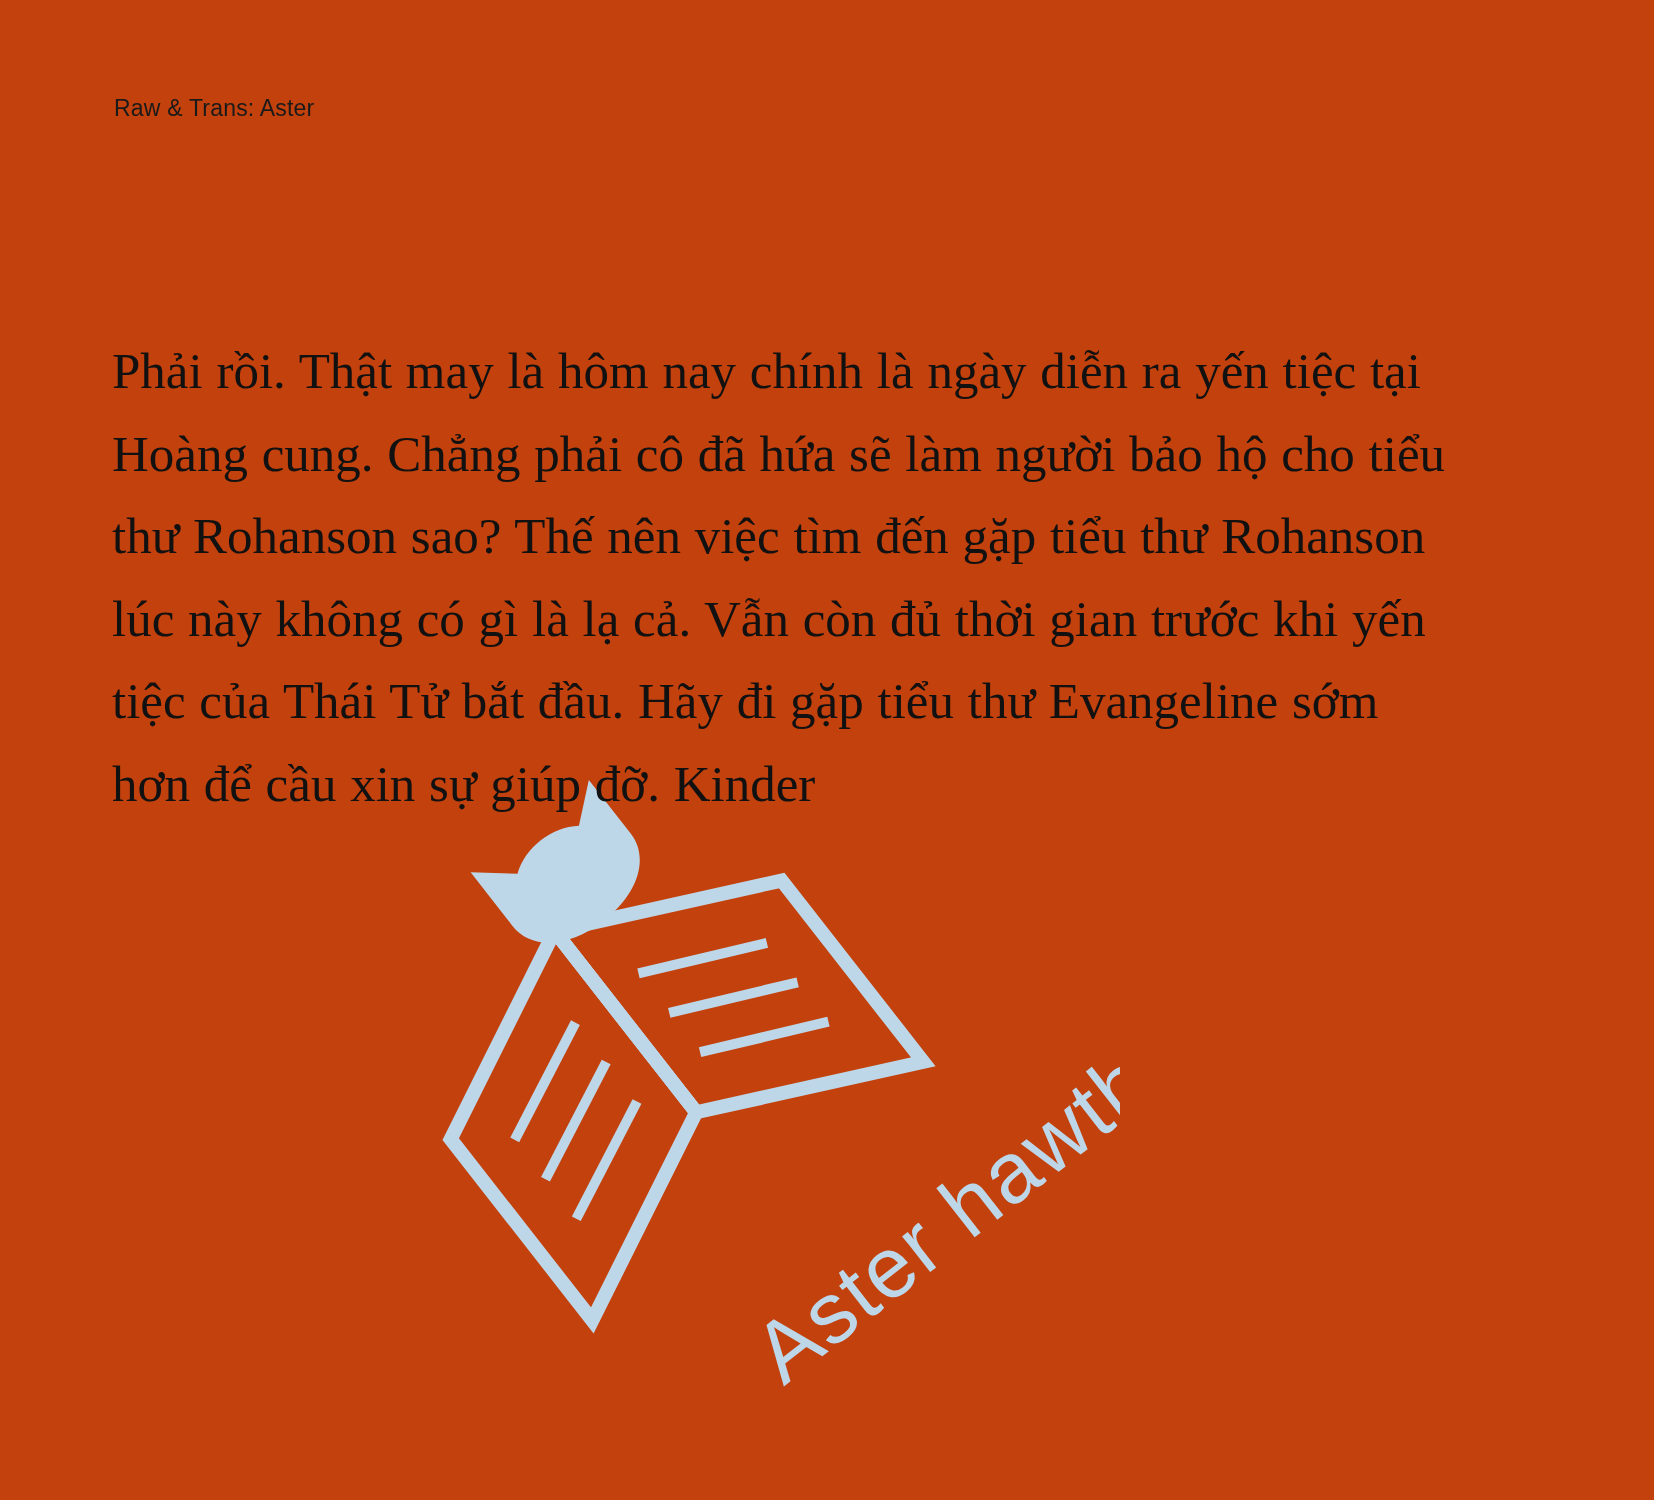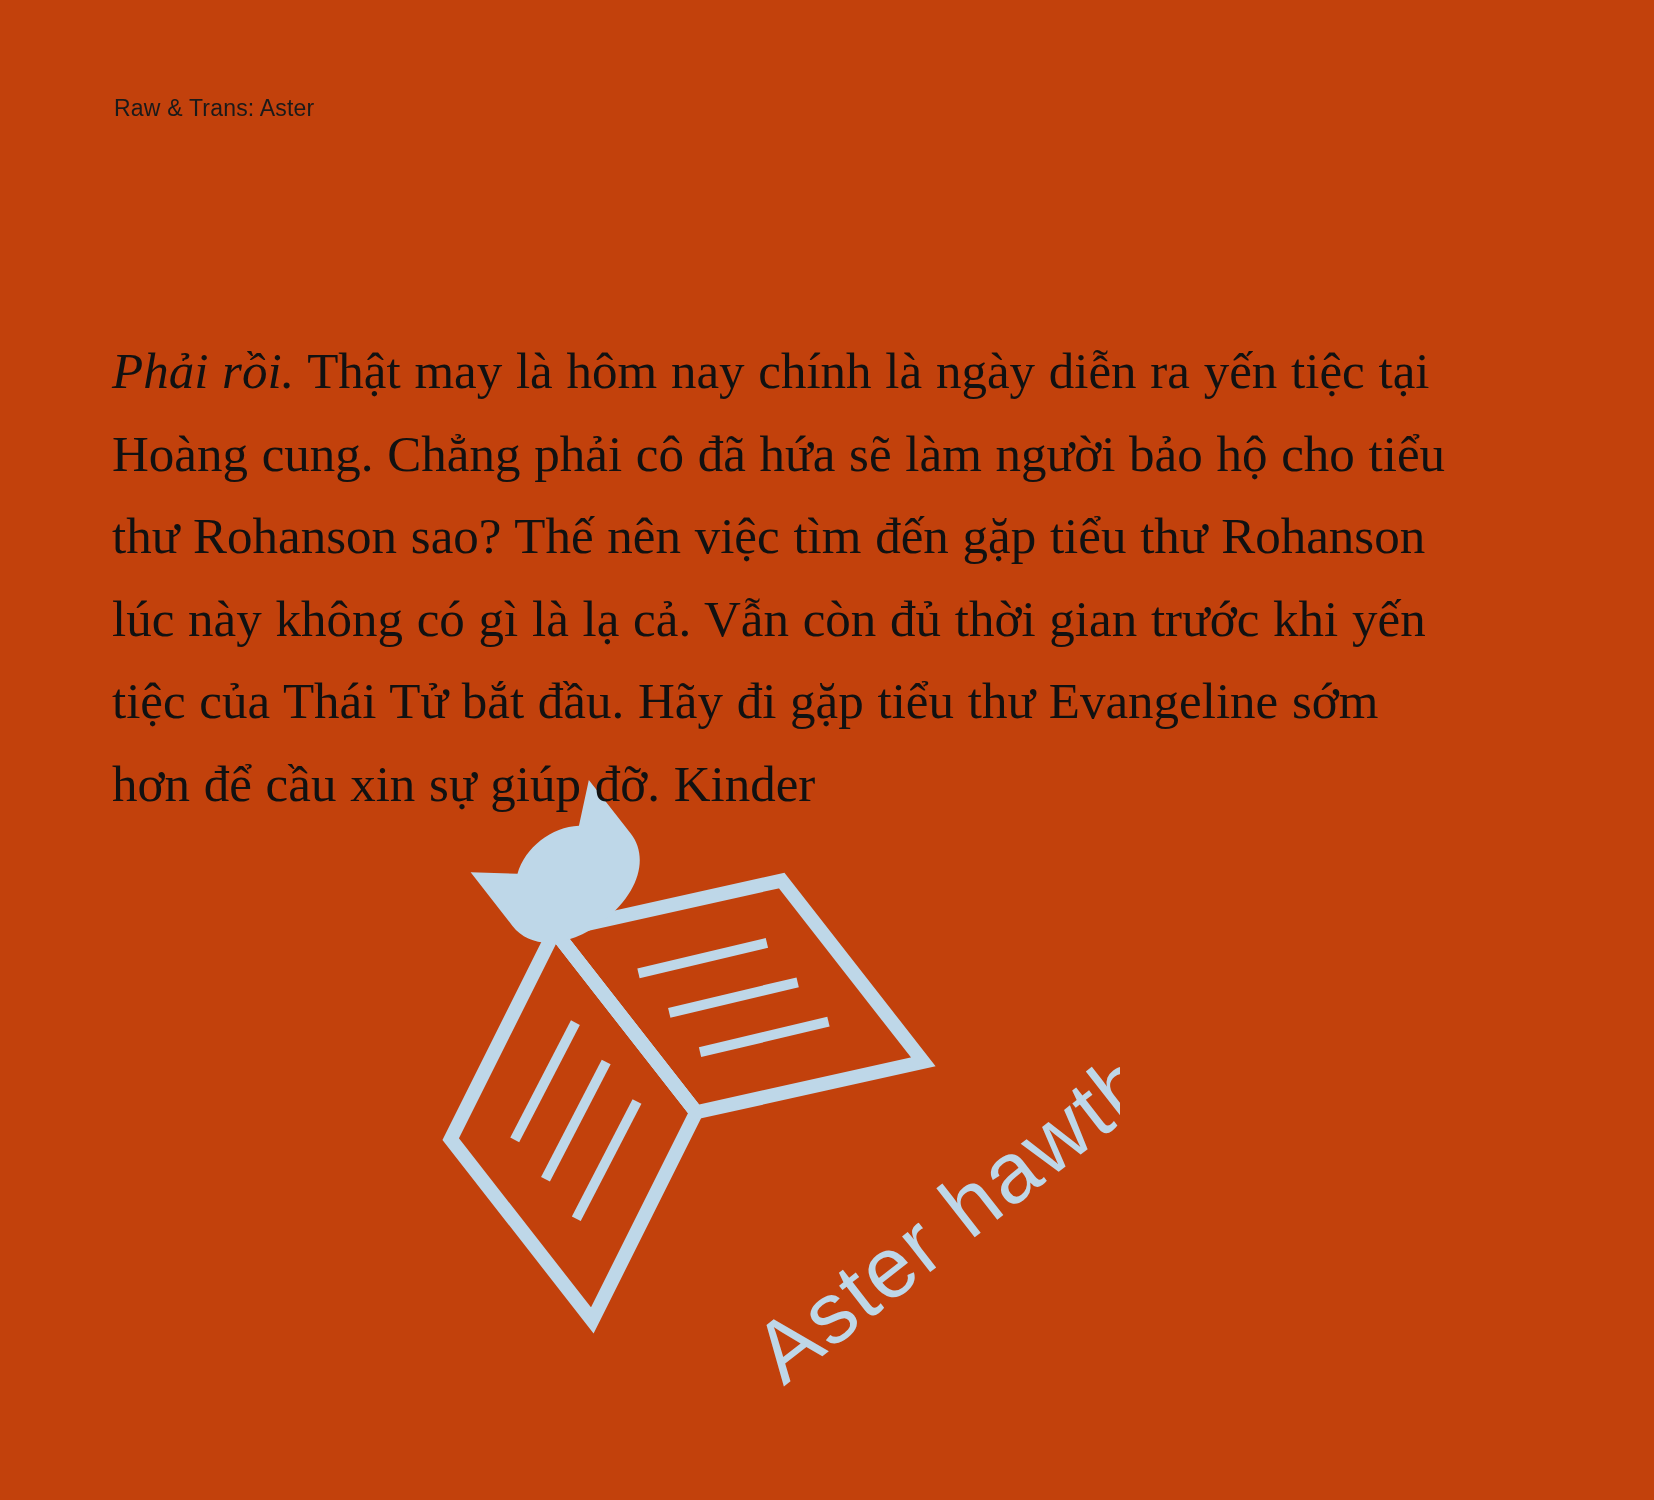--- a/index.html
+++ b/index.html
@@ -65,21 +65,20 @@
     margin: 0;
     text-align: left;
     word-spacing: 1px;
   }
 
   .para + .para {
     margin-top: 124px;
   }
 
   .em {
-    font-style: italic;
   }
 </style>
 </head>
 <body>
 
 <div class="page">
 
   <div class="credit">Raw &amp; Trans: Aster</div>
 
   <div class="watermark">

